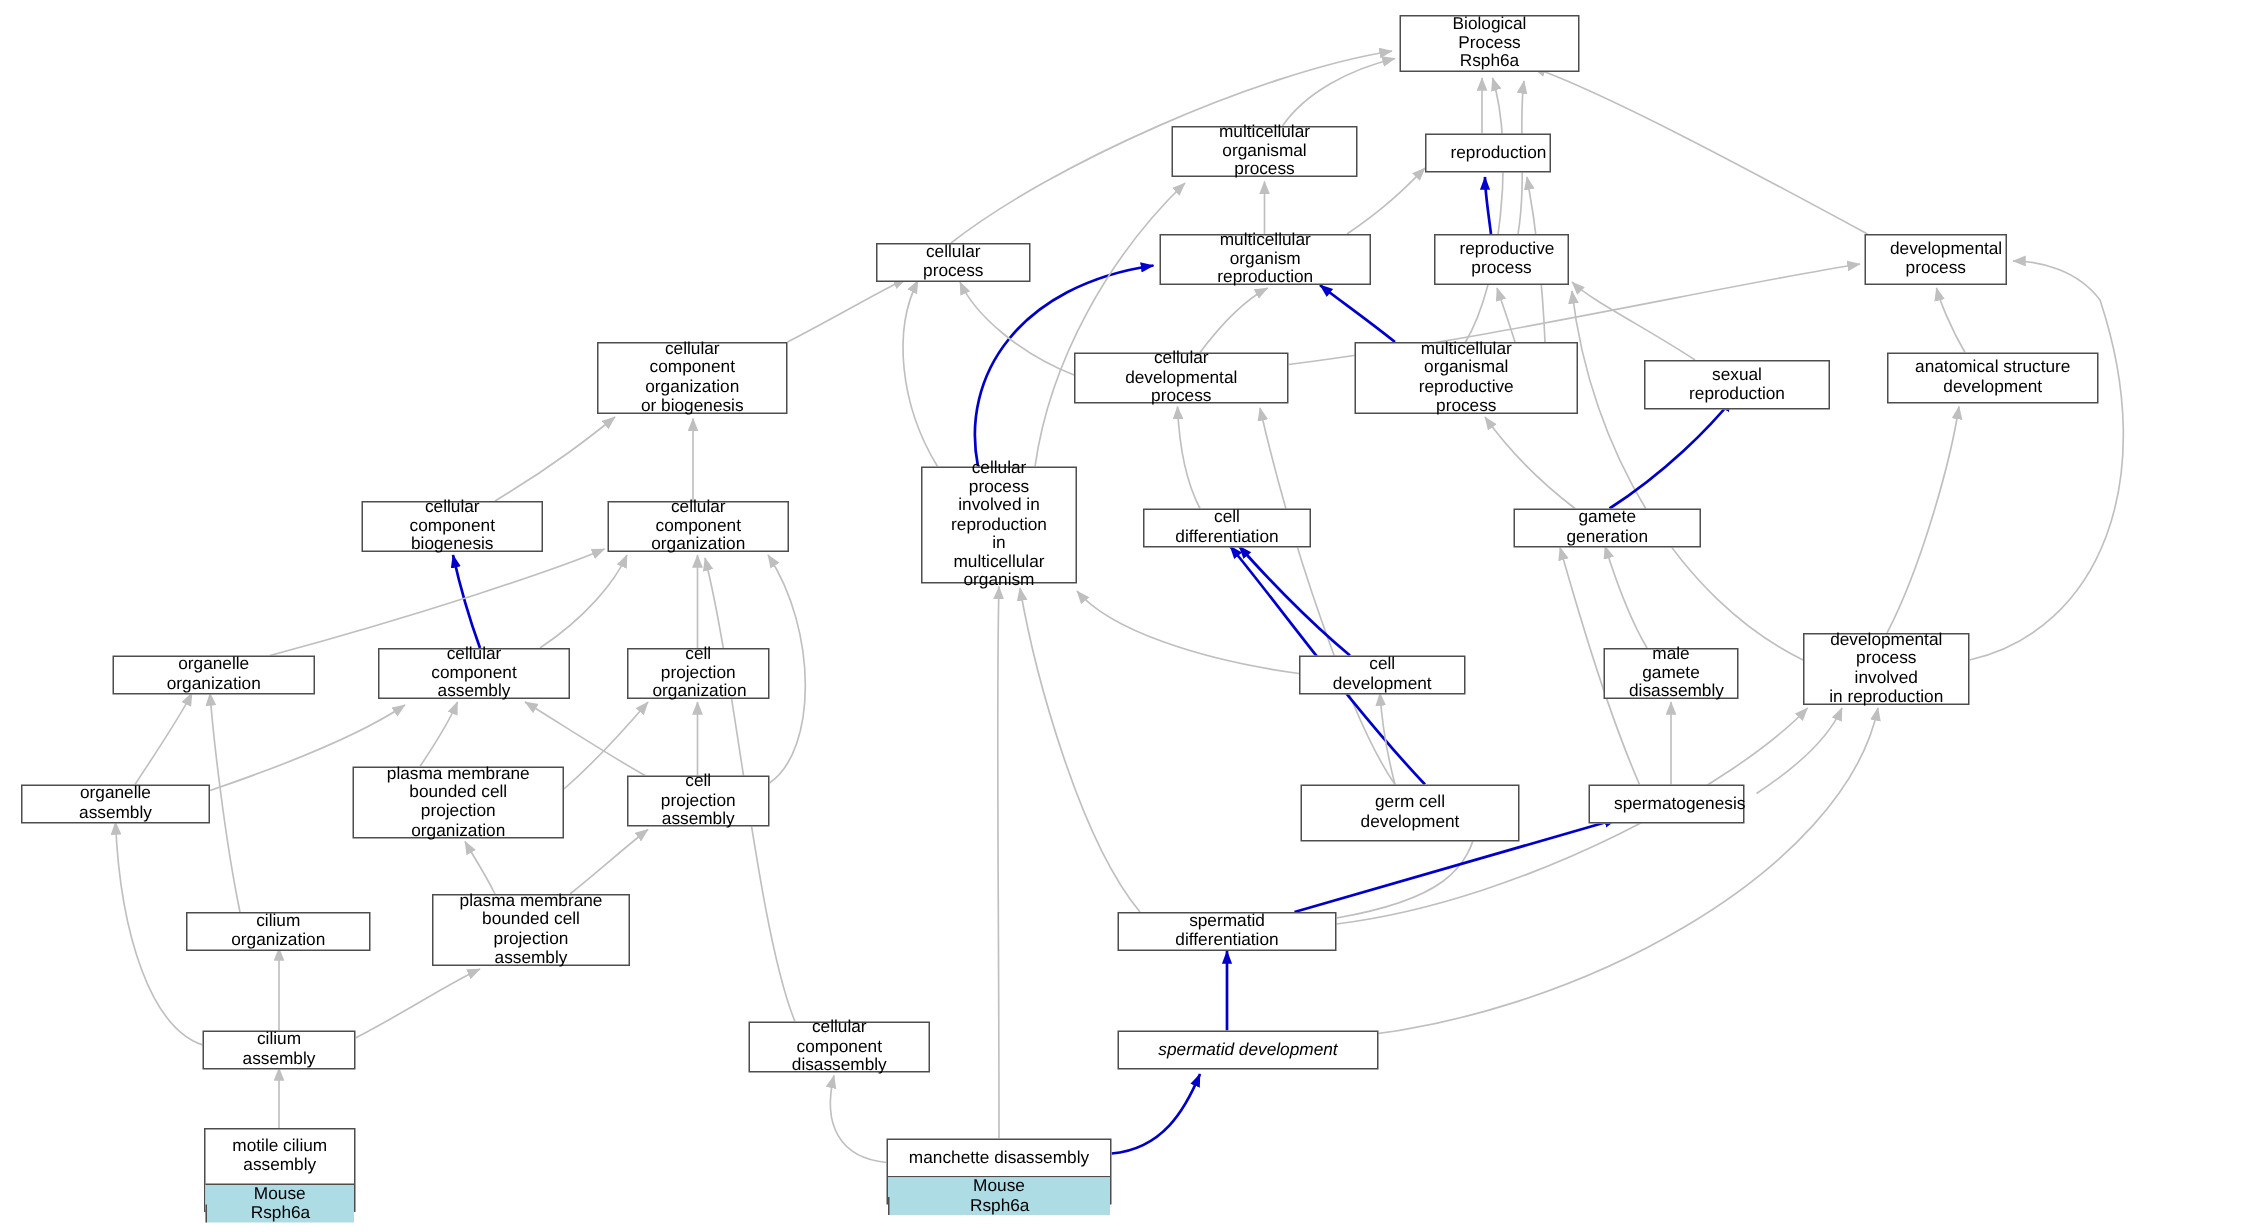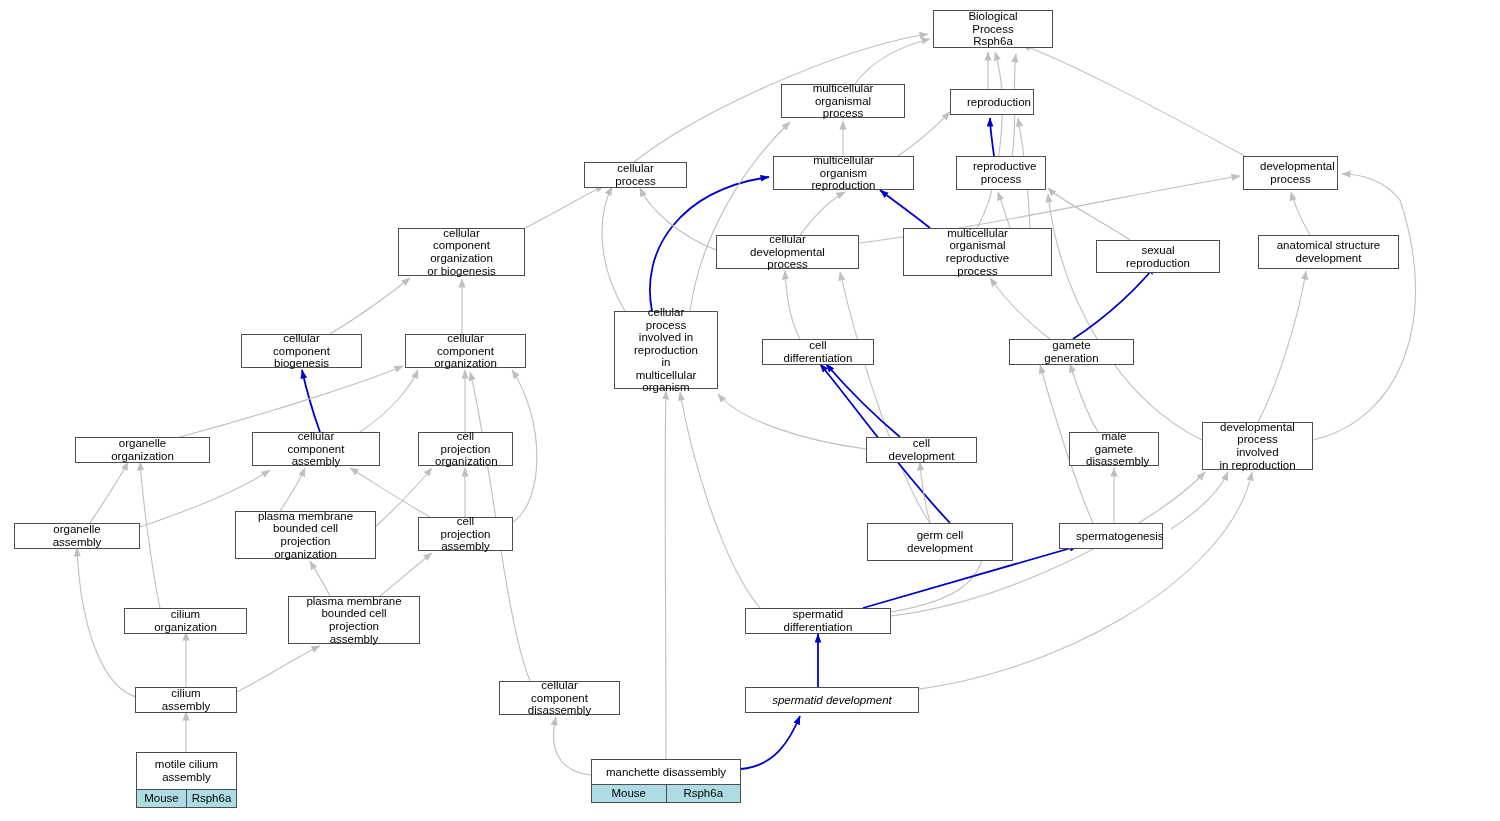--- a/index.html
+++ b/index.html
@@ -48,21 +48,21 @@
     flex: 1 1 auto;
   }
   .go-node.has-annot {
     padding: 0;
   }
   .go-node.has-annot .node-label {
     border-bottom: 1px solid #4d4d4d;
   }
   .annot-row {
     display: flex;
-    flex-direction: row;
+    flex-direction: column;
     height: 17px;
     background: #addce5;
   }
   .annot-cell {
     flex: 1 1 50%;
     background: #addce5;
     display: flex;
     align-items: center;
     justify-content: center;
     font-size: 11.5px;

